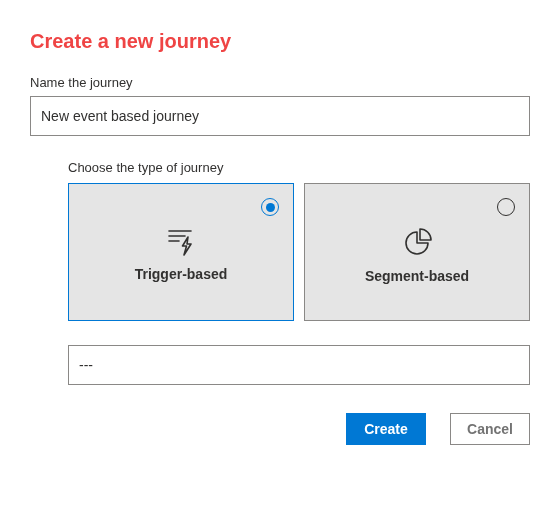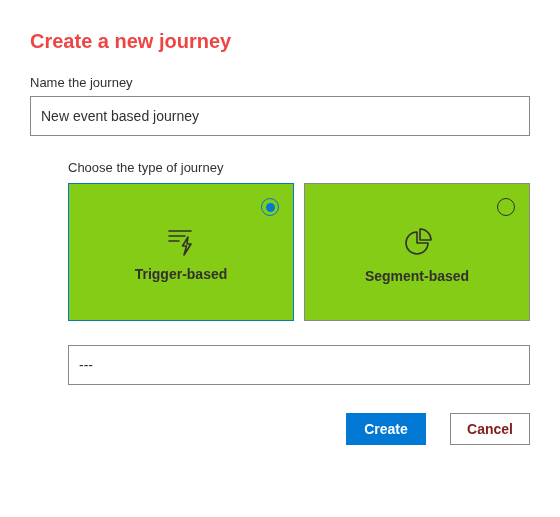--- a/index.html
+++ b/index.html
@@ -45,21 +45,21 @@
       gap: 10px;
       margin-top: 8px;
     }
     .journey-card {
       position: relative;
       flex: 1;
       border: 1px solid #8a8886;
       padding: 44px 16px 28px 16px;
       text-align: center;
       cursor: pointer;
-      background: #84cc16;
+      background: #e5e5e5;
     }
     .journey-card.selected {
       border: 1.5px solid #0078d4;
     }
     .radio {
       position: absolute;
       top: 14px;
       right: 14px;
       width: 18px;
       height: 18px;
@@ -102,21 +102,21 @@
       margin-top: 28px;
     }
     .btn {
       min-width: 80px;
       height: 32px;
       font-family: inherit;
       font-size: 14px;
       font-weight: 600;
       border: 1px solid #8a8886;
       background: #ffffff;
-      color: #7f1d1d;
+      color: #737373;
       cursor: pointer;
       padding: 0 16px;
     }
     .btn-primary {
       background: #0078d4;
       border-color: #0078d4;
       color: #ffffff;
     }
   </style>
 </head>

